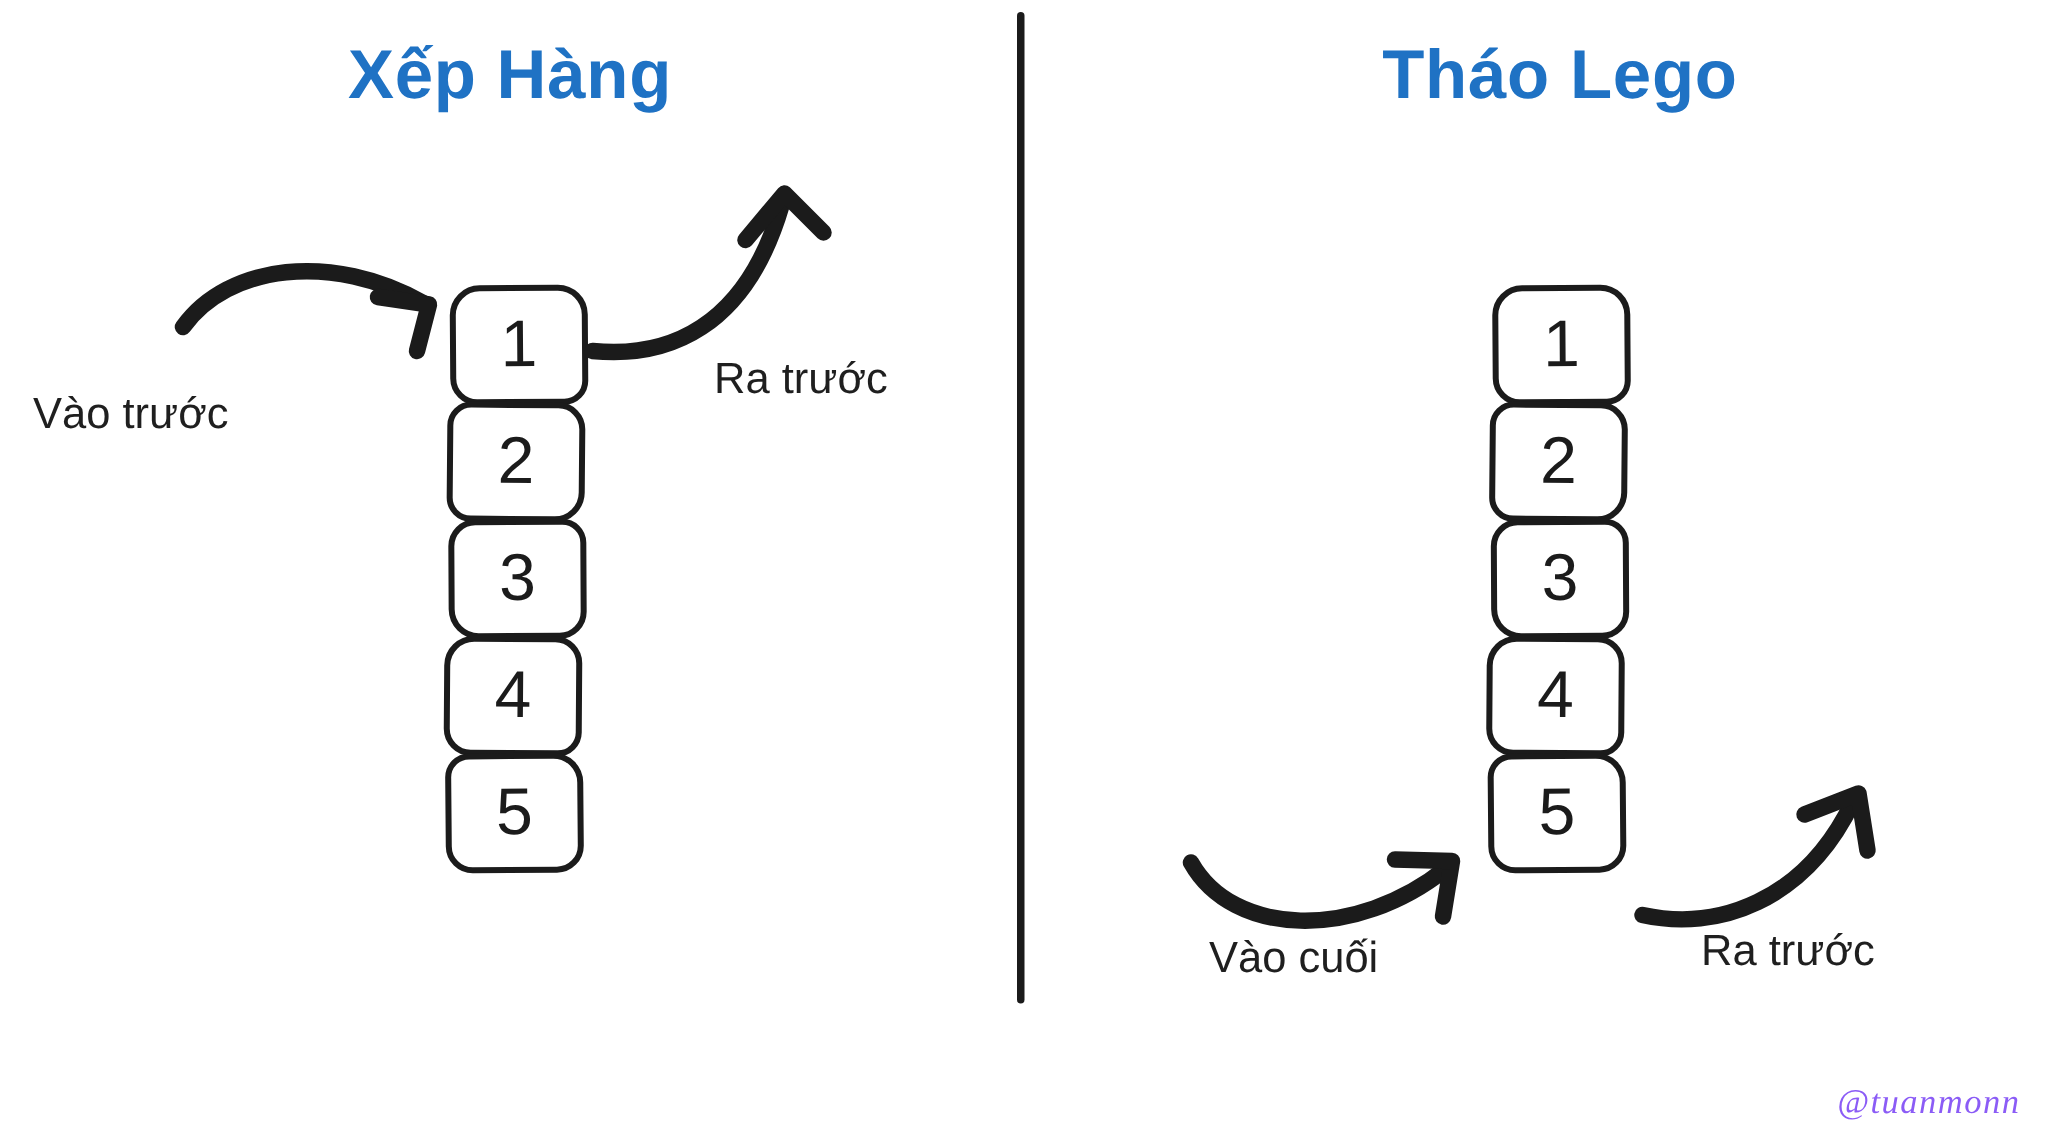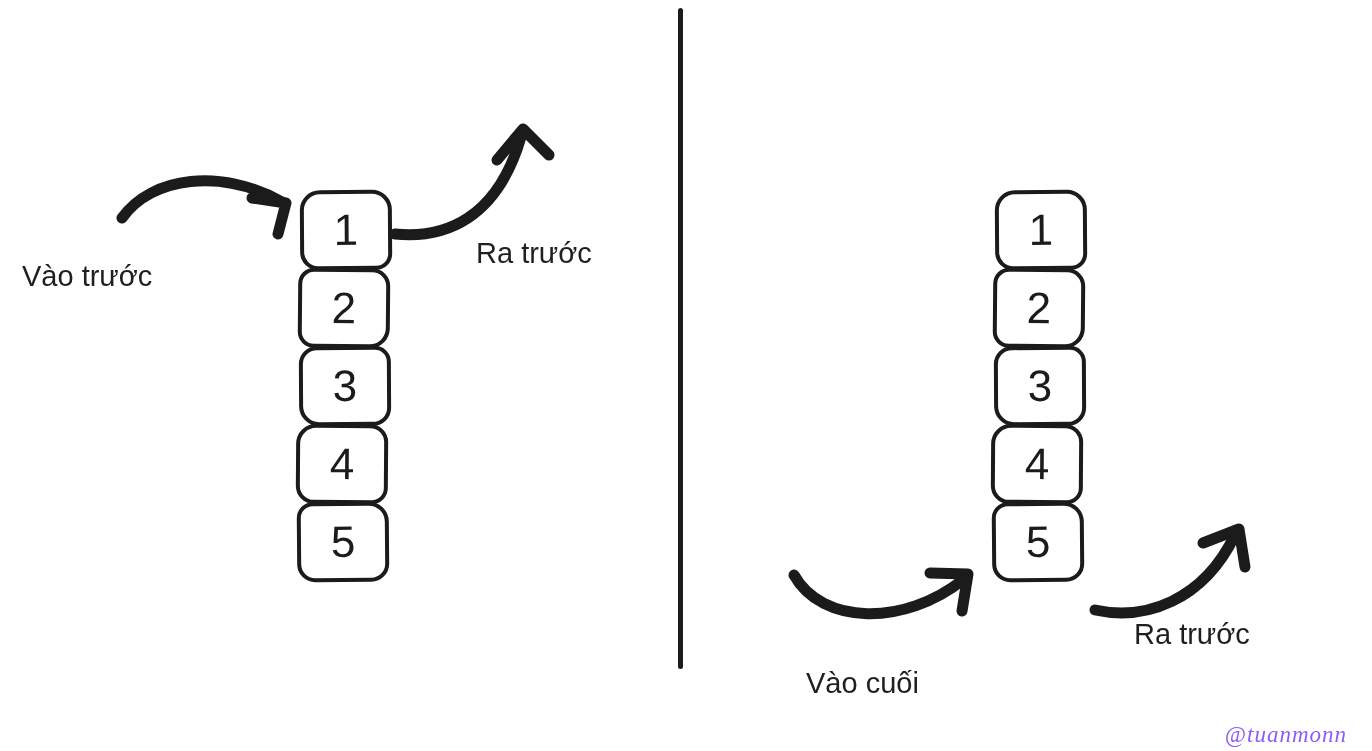--- a/index.html
+++ b/index.html
@@ -84,21 +84,21 @@
     position: absolute;
     font-family: "Liberation Sans", sans-serif;
     font-size: 29px;
     font-weight: 400;
     color: #1f1f1f;
     white-space: nowrap;
     line-height: 1;
   }
   #label-in-left   { left: 22px;   top: 237px; margin-top: 25px; }
   #label-out-left  { left: 476px;  top: 239px; }
-  #label-in-right  { left: 806px;  top: 625px; margin-top: 44px; }
+  #label-in-right  { left: 806px;  top: 625px; }
   #label-out-right { left: 1134px; top: 620px; }
 
   .arrow-svg {
     position: absolute;
     overflow: visible;
     pointer-events: none;
   }
   #arrow-in-left   { left: 110px;  top: 150px;  width: 210px; height: 110px; }
   #arrow-out-left  { left: 385px;  top: 115px;  width: 185px; height: 140px; }
   #arrow-in-right  { left: 782px;  top: 545px;  width: 215px; height: 100px; }
@@ -123,21 +123,23 @@
     letter-spacing: 1px;
     white-space: nowrap;
     user-select: none;
   }
 </style>
 </head>
 <body>
 
 <div id="canvas">
 
-
+  <div class="panel-title" id="title-left">Xếp Hàng</div>
+
+  <div class="panel-title" id="title-right">Tháo Lego</div>
 
   <div class="divider"></div>
 
   <div class="stack" id="stack-left">
     <div class="cell c0">
       <span class="num">1</span>
     </div>
     <div class="cell c1">
       <span class="num">2</span>
     </div>

